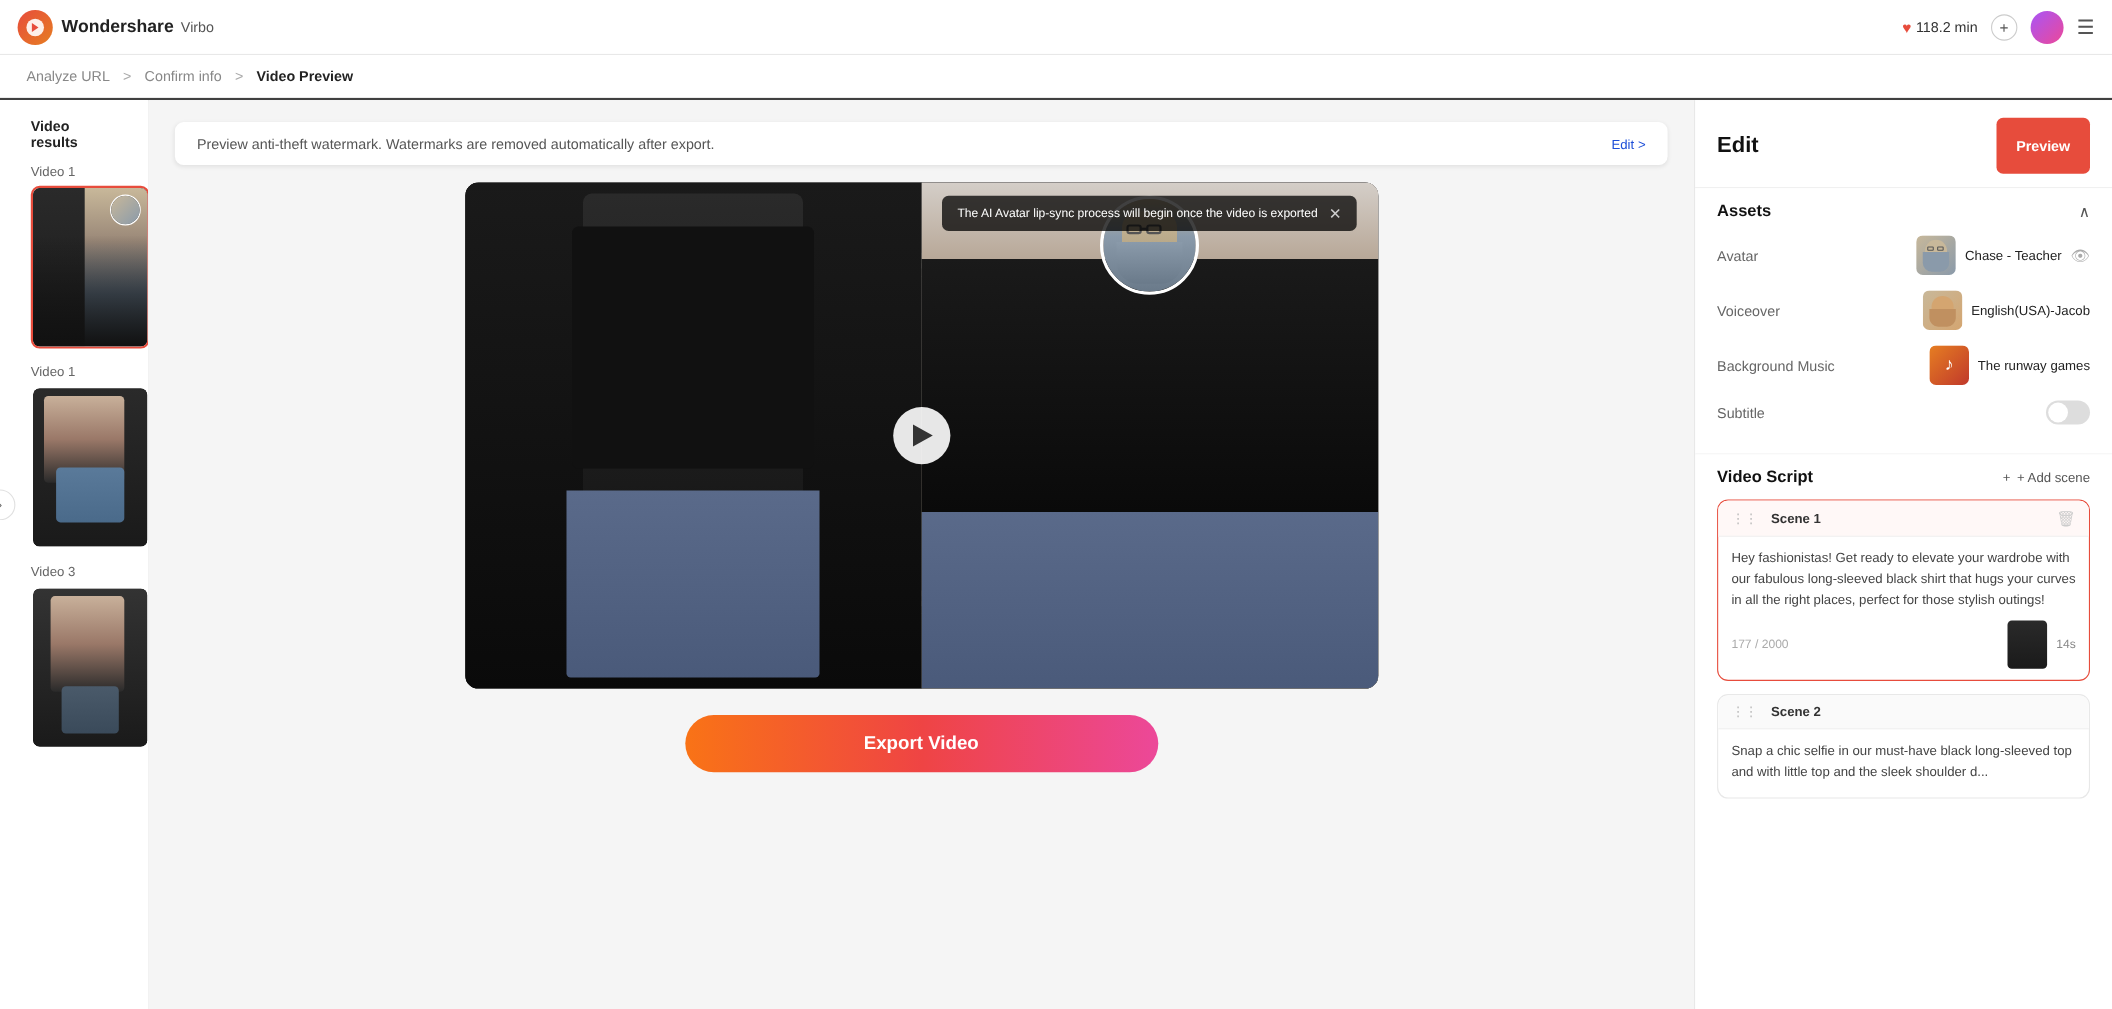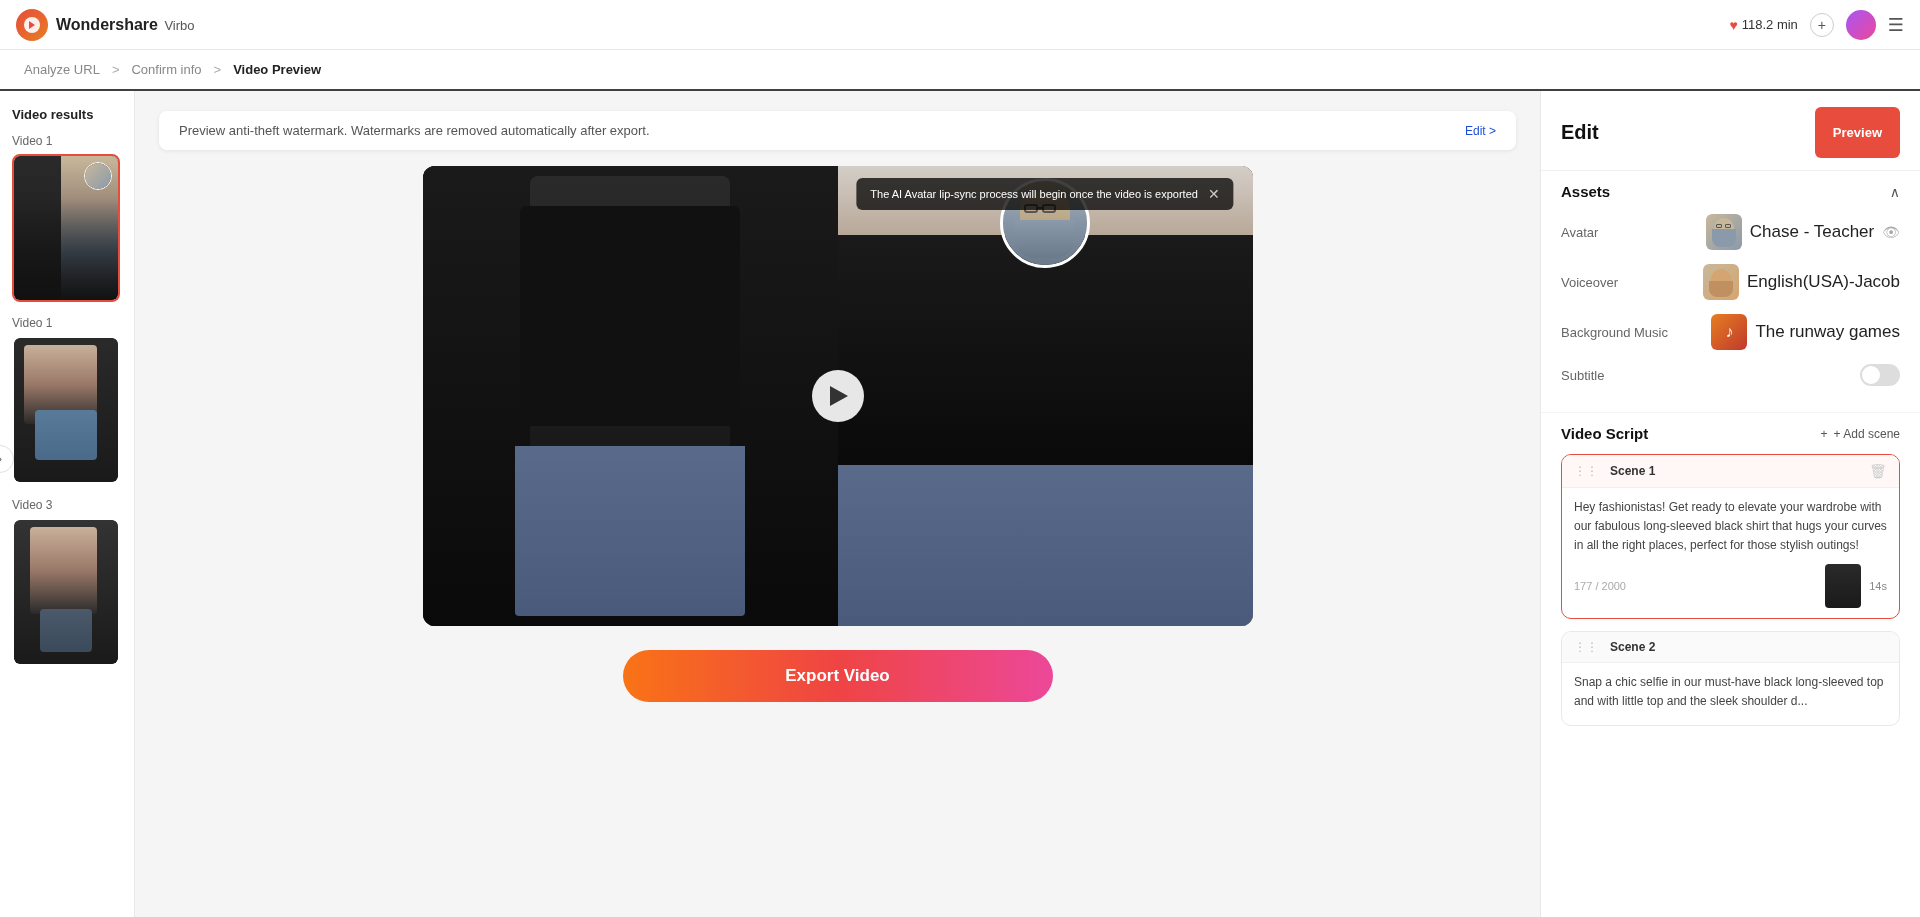--- a/index.html
+++ b/index.html
@@ -30,21 +30,21 @@
     .breadcrumb-item { color: #888; cursor: pointer; }
     .breadcrumb-item.active { color: #222; font-weight: 600; }
     .breadcrumb-sep { color: #aaa; }
 
     
     .main-layout { display: flex; height: calc(917px - 90px); }
 
     
     .left-sidebar {
       width: 135px; background: #fff; border-right: 1px solid #e8e8e8;
-      padding: 16px 12px; overflow-y: auto; flex-shrink: 0;
+      padding: 16px 28px; overflow-y: auto; flex-shrink: 0;
     }
     .sidebar-title { font-size: 13px; font-weight: 600; color: #222; margin-bottom: 12px; }
     .video-label { font-size: 12px; color: #666; margin-bottom: 6px; }
     .video-thumb {
       width: 108px; height: 148px; border-radius: 8px; overflow: hidden;
       margin-bottom: 14px; cursor: pointer; position: relative;
       border: 2px solid transparent;
     }
     .video-thumb.selected { border-color: #e74c3c; }
     .thumb-inner {
@@ -201,21 +201,21 @@
     .asset-thumb-music {
       background: linear-gradient(135deg, #e67e22 0%, #c0392b 100%);
       width: 100%; height: 100%; display: flex; align-items: center; justify-content: center;
       color: #fff; font-size: 16px;
     }
     .asset-thumb-voice {
       background: linear-gradient(135deg, #c8b89a 0%, #d4a570 100%);
       width: 100%; height: 100%; display: flex; align-items: center; justify-content: center;
       color: #fff; font-size: 12px;
     }
-    .asset-name { font-size: 17px; color: #222; font-weight: 500; }
+    .asset-name { font-size: 12px; color: #222; font-weight: 500; }
     .eye-icon { color: #aaa; cursor: pointer; font-size: 14px; }
     .toggle-switch {
       width: 40px; height: 22px; border-radius: 11px; background: #ddd;
       position: relative; cursor: pointer;
     }
     .toggle-knob { position: absolute; top: 2px; left: 2px; width: 18px; height: 18px; border-radius: 50%; background: #fff; transition: left 0.2s; }
 
     
     .script-section { padding: 12px 20px; flex: 1; overflow-y: auto; }
     .script-header { display: flex; align-items: center; justify-content: space-between; margin-bottom: 12px; }

